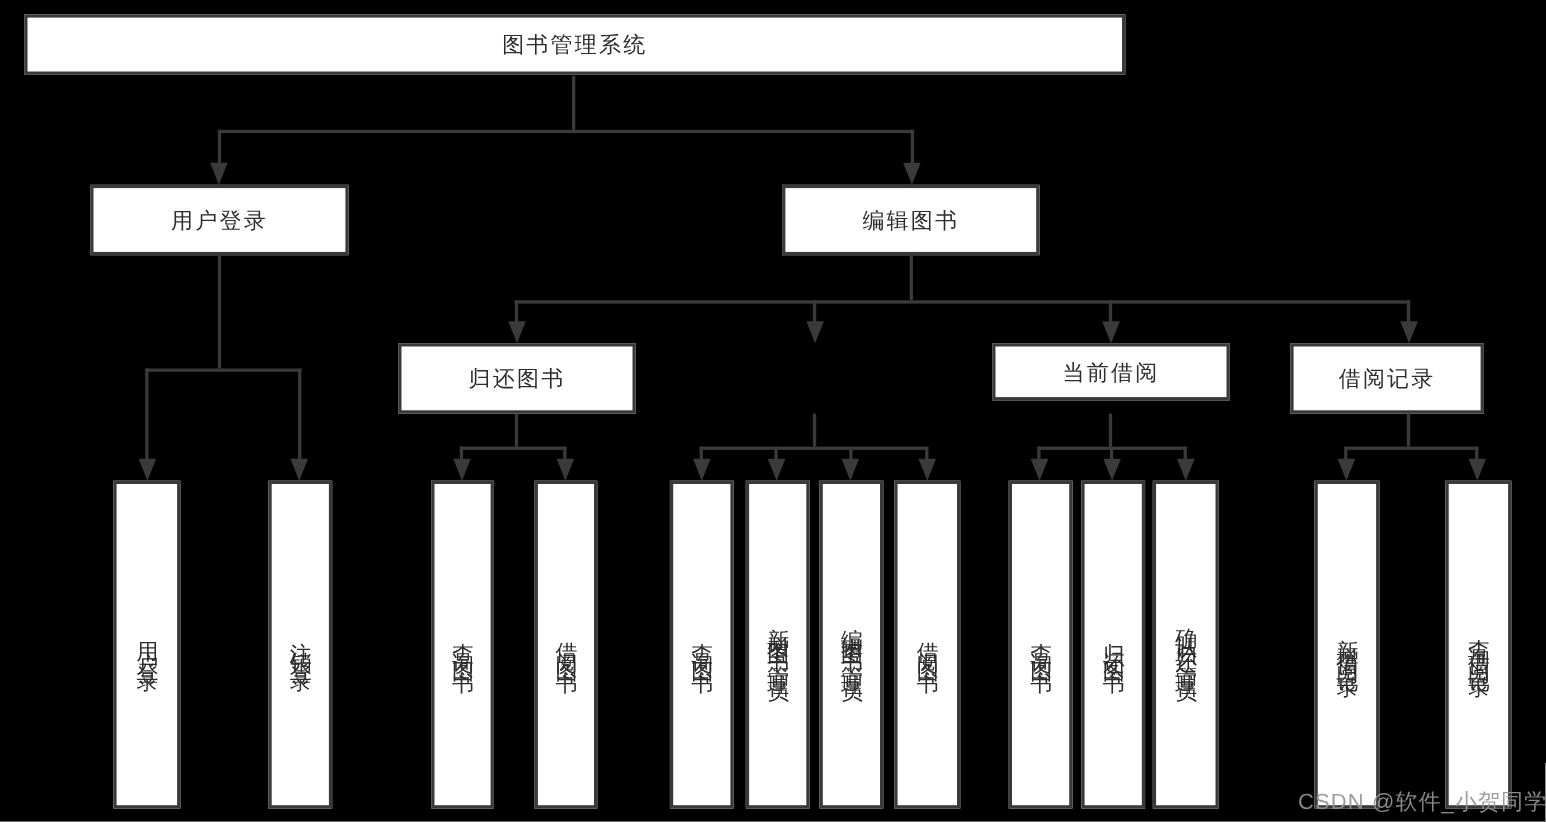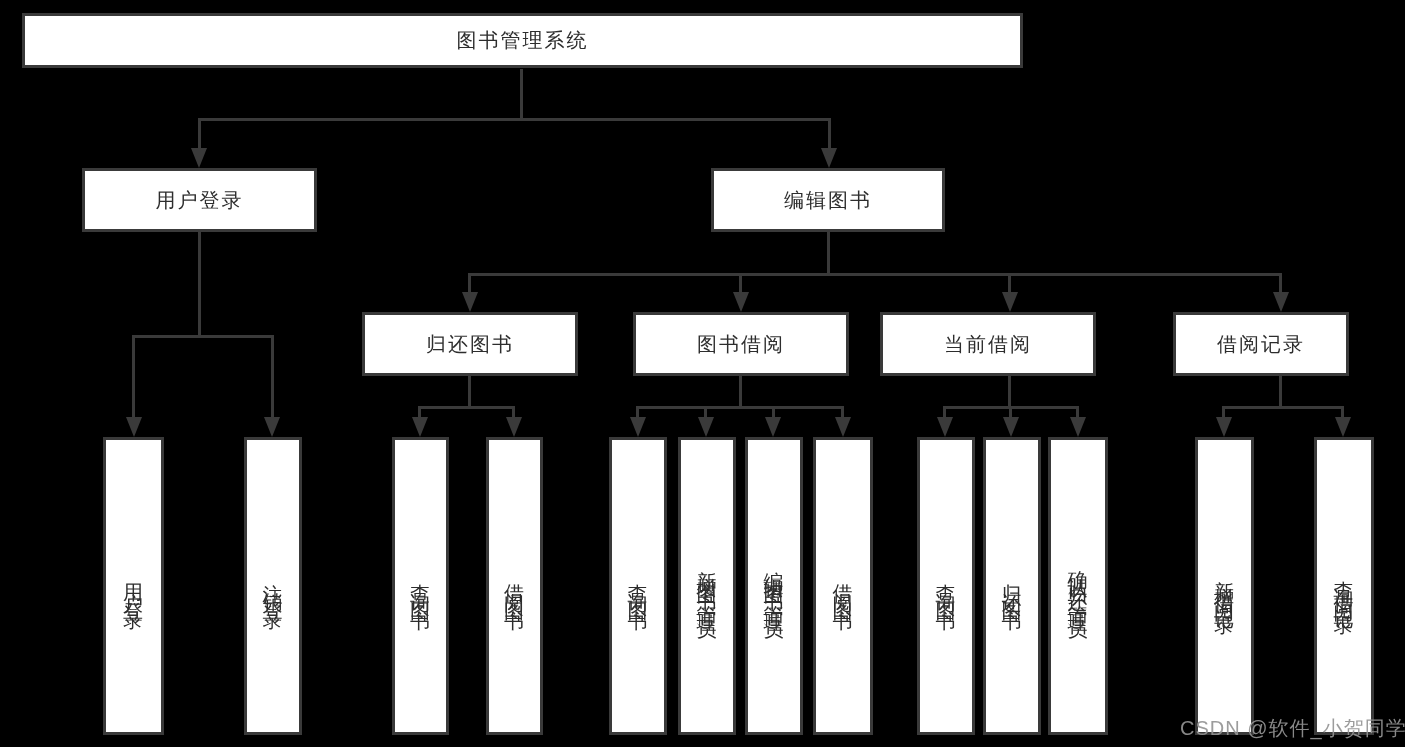--- a/index.html
+++ b/index.html
@@ -94,24 +94,21 @@
   <div class="vl" style="left:739px;top:273px;height:24px"></div>
   <div class="arr" style="left:733px;top:292px"></div>
   <div class="vl" style="left:1008px;top:273px;height:24px"></div>
   <div class="arr" style="left:1002px;top:292px"></div>
   <div class="vl" style="left:1279px;top:273px;height:24px"></div>
   <div class="arr" style="left:1273px;top:292px"></div>
 
   <div class="box" style="left:362px;top:312px;width:216px;height:64px">
     <span class="lbl">归还图书</span>
   </div>
-  <div class="box" style="left:633px;top:312px;width:216px;height:64px">
-    <span class="lbl">图书借阅</span>
-  </div>
-  <div class="box" style="left:880px;top:312px;width:216px;height:64px">
+  <div class="box" style="left:902px;top:312px;width:216px;height:52px">
     <span class="lbl">当前借阅</span>
   </div>
   <div class="box" style="left:1173px;top:312px;width:176px;height:64px">
     <span class="lbl">借阅记录</span>
   </div>
 
   <div class="vl" style="left:468px;top:376px;height:30px"></div>
   <div class="hl" style="left:418px;top:406px;width:97px"></div>
   <div class="vl" style="left:418px;top:406px;height:15px"></div>
   <div class="arr" style="left:412px;top:417px"></div>

